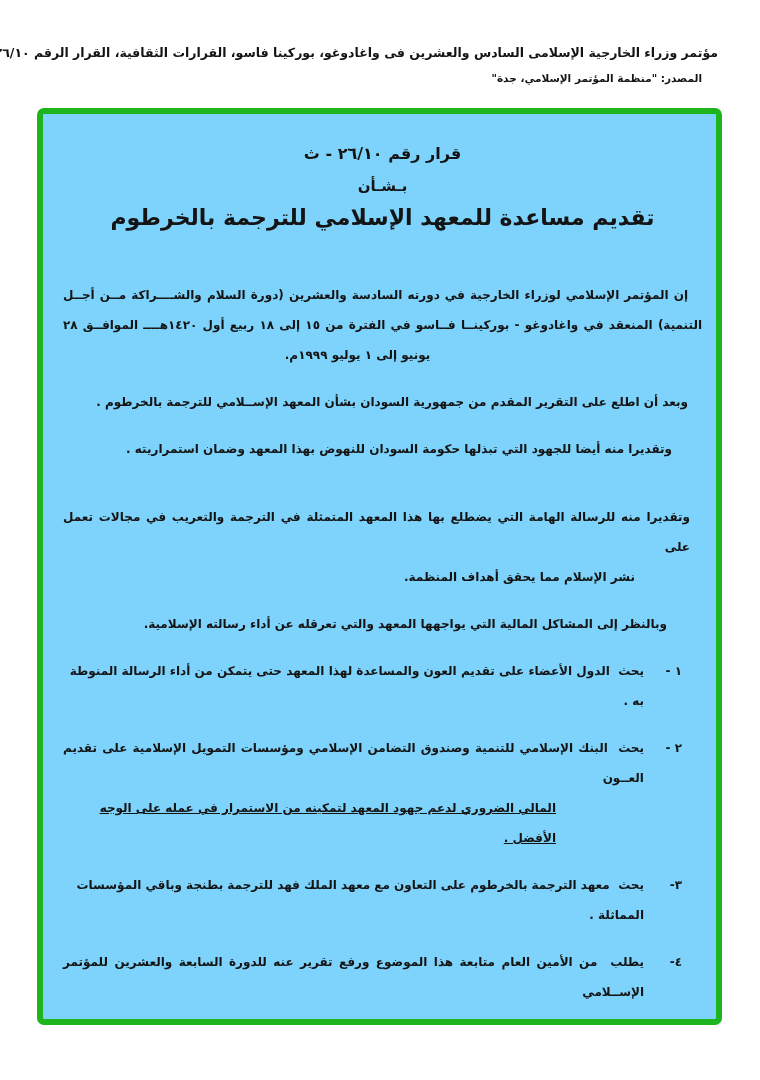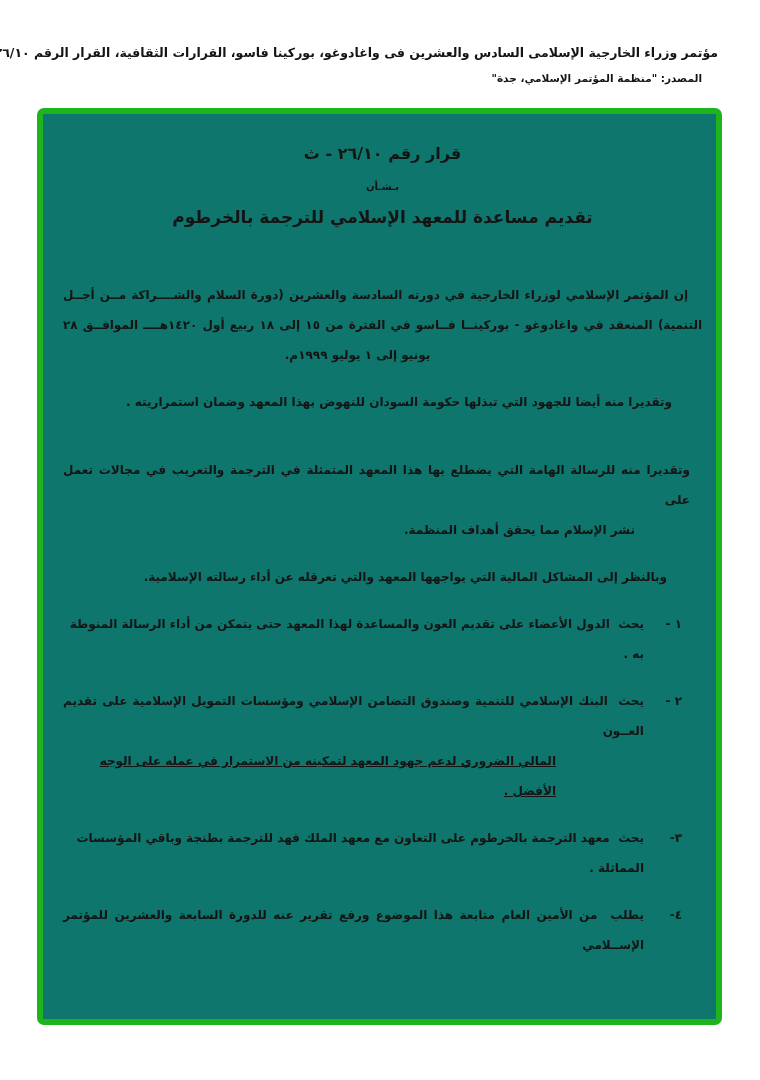--- a/index.html
+++ b/index.html
@@ -21,30 +21,30 @@
   .hdr1{
     font-size:12.5px; font-weight:bold; white-space:nowrap; line-height:18px;
   }
   .hdr2{
     font-size:10.5px; font-weight:bold; margin-top:9px; padding-right:16px;
     white-space:nowrap; line-height:14px;
   }
   
   .doc-frame{
     position:absolute; left:37px; top:108px; width:685px; height:917px;
-    border:6px solid var(--green); border-radius:7px; background:#0f766e;
+    border:6px solid var(--green); border-radius:7px; background:#7dd3fc;
   }
   .doc-content{
     position:absolute; inset:0; padding:30px 14px 0 20px;
   }
   
   .title-block{ text-align:center; }
   .t1{ font-size:16px; font-weight:bold; line-height:20px; }
-  .t2{ font-size:10px; font-weight:bold; margin-top:13px; line-height:19px; }
-  .t3{ font-size:17px; font-weight:bold; margin-top:11px; line-height:21px; }
+  .t2{ font-size:15px; font-weight:bold; margin-top:13px; line-height:19px; }
+  .t3{ font-size:22px; font-weight:bold; margin-top:11px; line-height:21px; }
   
   .body-text{ margin-top:52px; font-size:12px; font-weight:bold; }
   .block{ margin-top:17px; }
   .block:first-child{ margin-top:0; }
   .ln{ line-height:30px; text-align:right; }
   .ln.fill{ text-align:justify; text-align-last:justify; }
   
   .item{ display:flex; margin-top:17px; }
   .num{ flex:0 0 58px; padding-right:20px; white-space:nowrap; line-height:30px; }
   .itxt{ flex:1 1 auto; min-width:0; }
@@ -65,20 +65,23 @@
       <div class="t2">بـشـأن</div>
       <div class="t3">تقديم مساعدة للمعهد الإسلامي للترجمة بالخرطوم</div>
     </div>
 
     <div class="body-text">
       <div>
           <div class="block">
             <div class="ln fill" style="padding-right: 14px;">إن المؤتمر الإسلامي لوزراء الخارجية في دورته السادسة والعشرين (دورة السلام والشــــراكة مــن أجــل</div>
             <div class="ln fill">التنمية) المنعقد في واغادوغو - بوركينــا فــاسو في الفترة من ١٥ إلى ١٨ ربيع أول ١٤٢٠هــــ الموافــق ٢٨</div>
             <div class="ln" style="padding-right: 50px; text-align: center;">يونيو إلى ١ يوليو ١٩٩٩م.</div>
+          </div>
+          <div class="block">
+            <div class="ln" style="padding-right: 14px;">وبعد أن اطلع على التقرير المقدم من جمهورية السودان بشأن المعهد الإســلامي للترجمة بالخرطوم .</div>
           </div>
           <div class="block">
             <div class="ln" style="padding-right: 30px;">وتقديرا منه أيضا للجهود التي تبذلها حكومة السودان للنهوض بهذا المعهد وضمان استمراريته .</div>
           </div>
           <div class="block">
             <div class="ln fill" style="padding-right: 12px; margin-top: 38px;">وتقديرا منه للرسالة الهامة التي يضطلع بها هذا المعهد المتمثلة في الترجمة والتعريب في مجالات تعمل على</div>
             <div class="ln" style="padding-right: 67px;">نشر الإسلام مما يحقق أهداف المنظمة.</div>
           </div>
           <div class="block">
             <div class="ln" style="padding-right: 35px;">وبالنظر إلى المشاكل المالية التي يواجهها المعهد والتي تعرقله عن أداء رسالته الإسلامية.</div>

